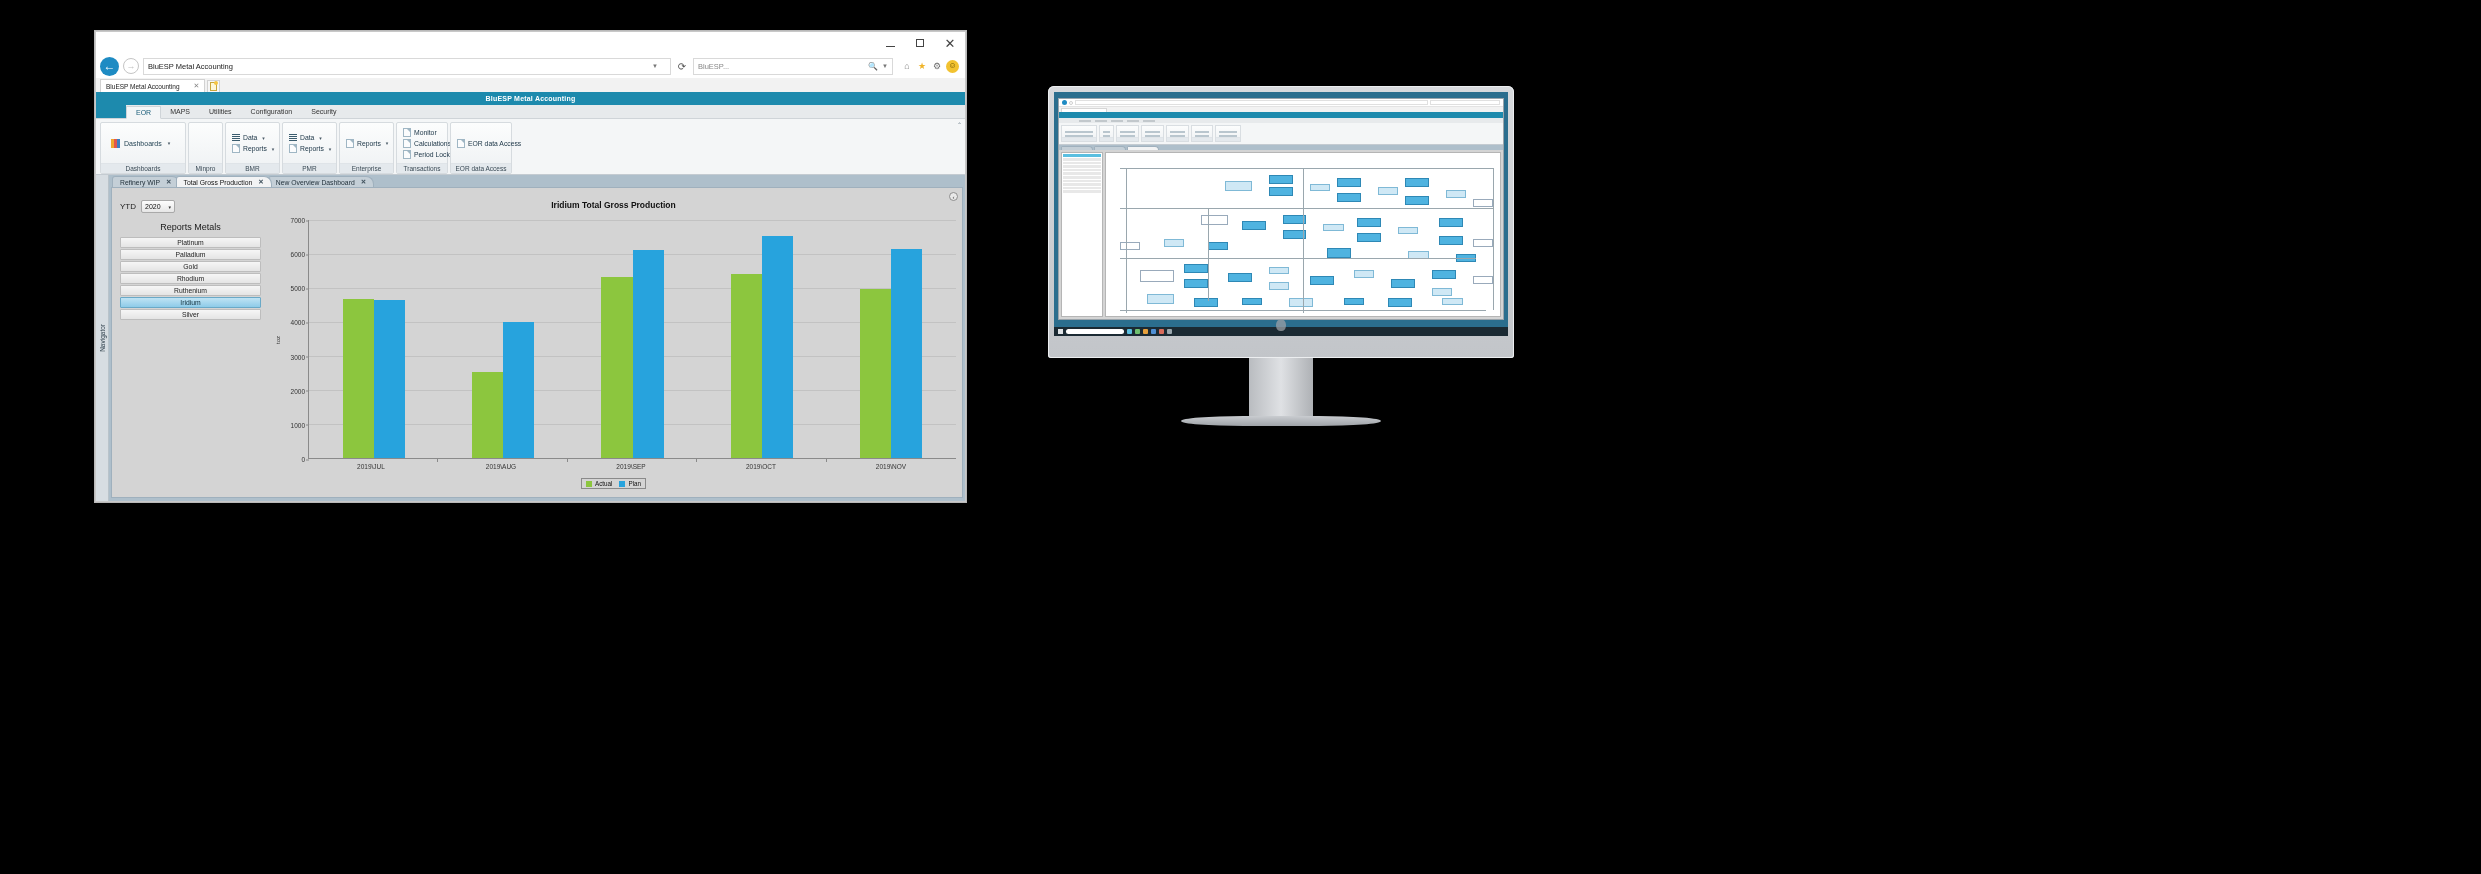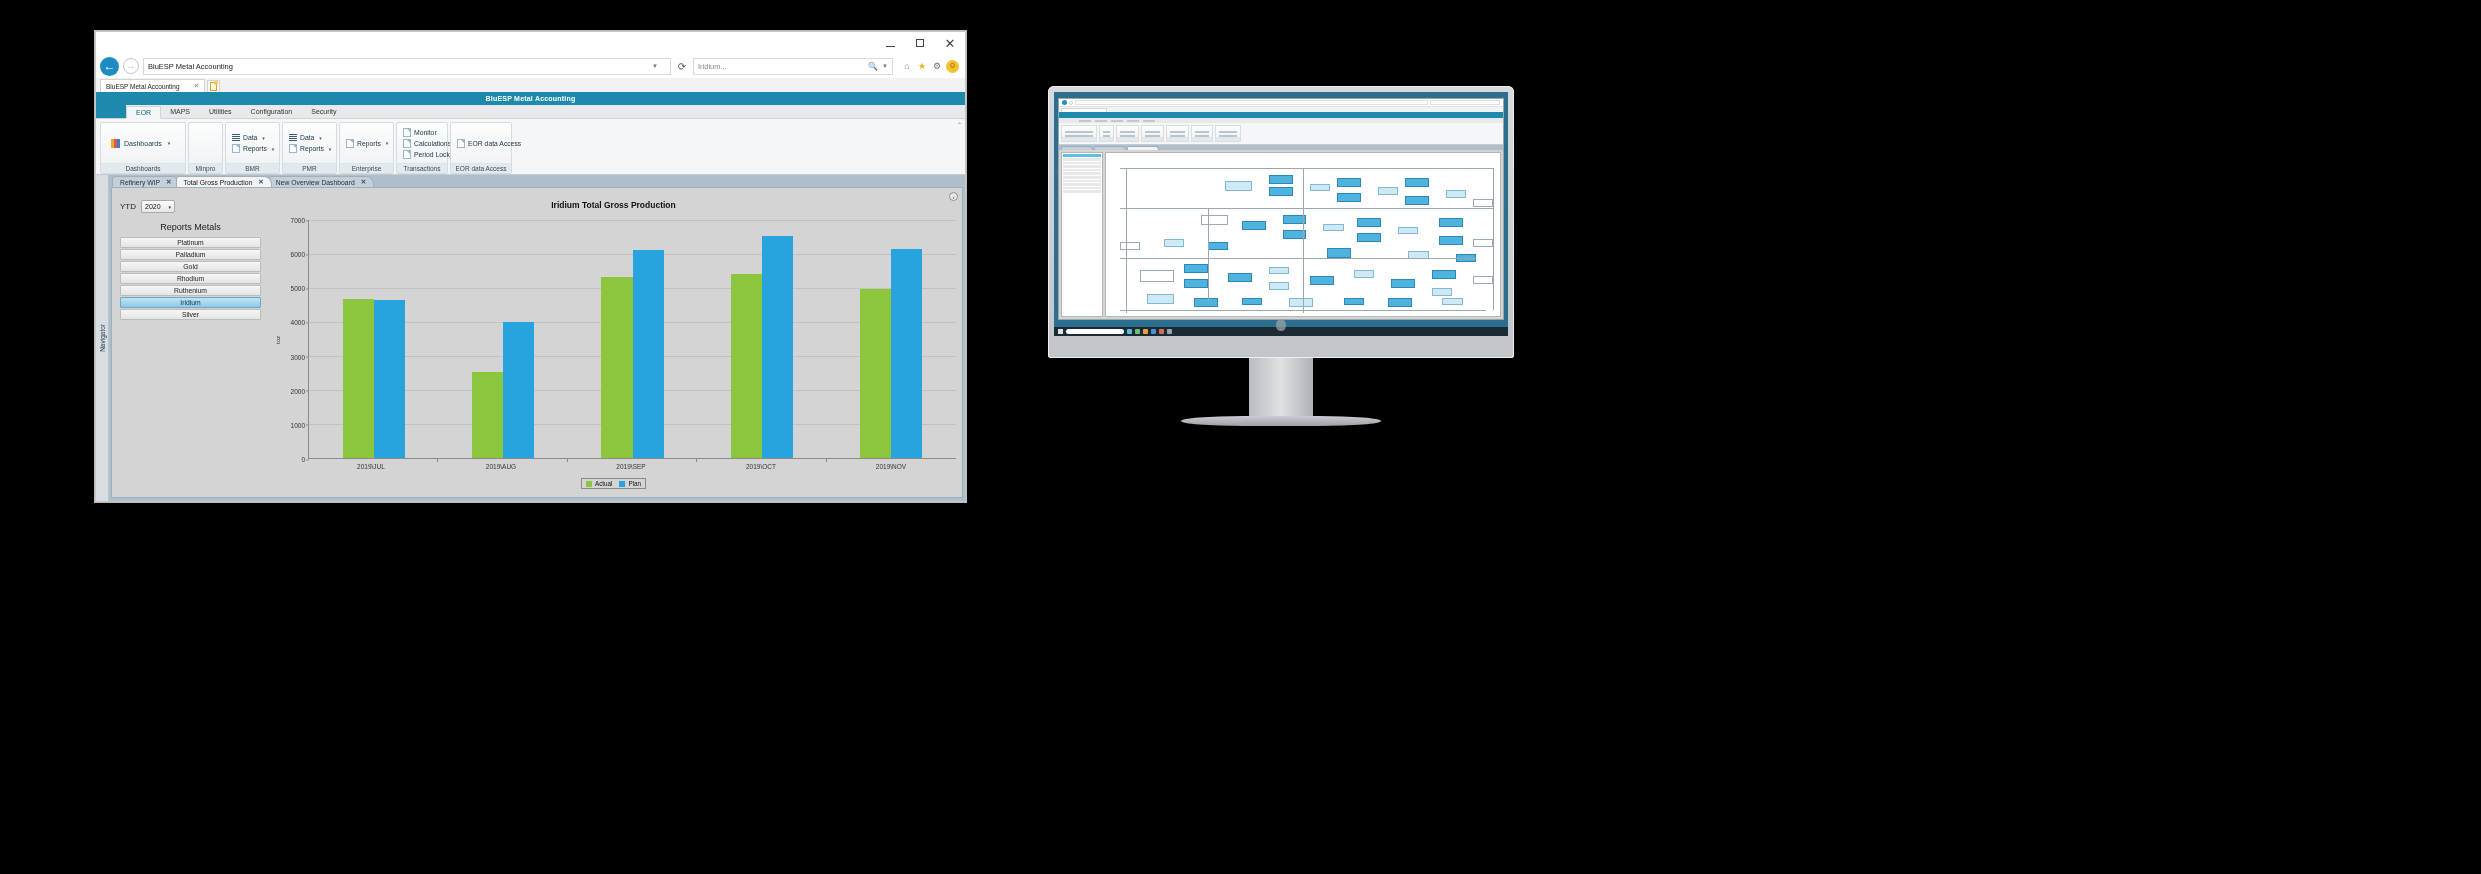--- a/index.html
+++ b/index.html
@@ -221,21 +221,21 @@
 
   <div class="navbar">
     <div class="nav-back">←</div>
     <div class="nav-fwd">→</div>
     <div class="addr">
       <span>BluESP Metal Accounting</span>
       <span class="caret">▼</span>
     </div>
     <div class="refresh">⟳</div>
     <div class="srchbox">
-      <span>Iridium...</span>
+      <span>BluESP...</span>
       <span class="mag">🔍</span>
       <span class="cv">▼</span>
     </div>
     <div class="navicons">
       <span class="ni">⌂</span>
       <span class="ni star">★</span>
       <span class="ni">⚙</span>
       <span class="ni smile">☺</span>
     </div>
   </div>

